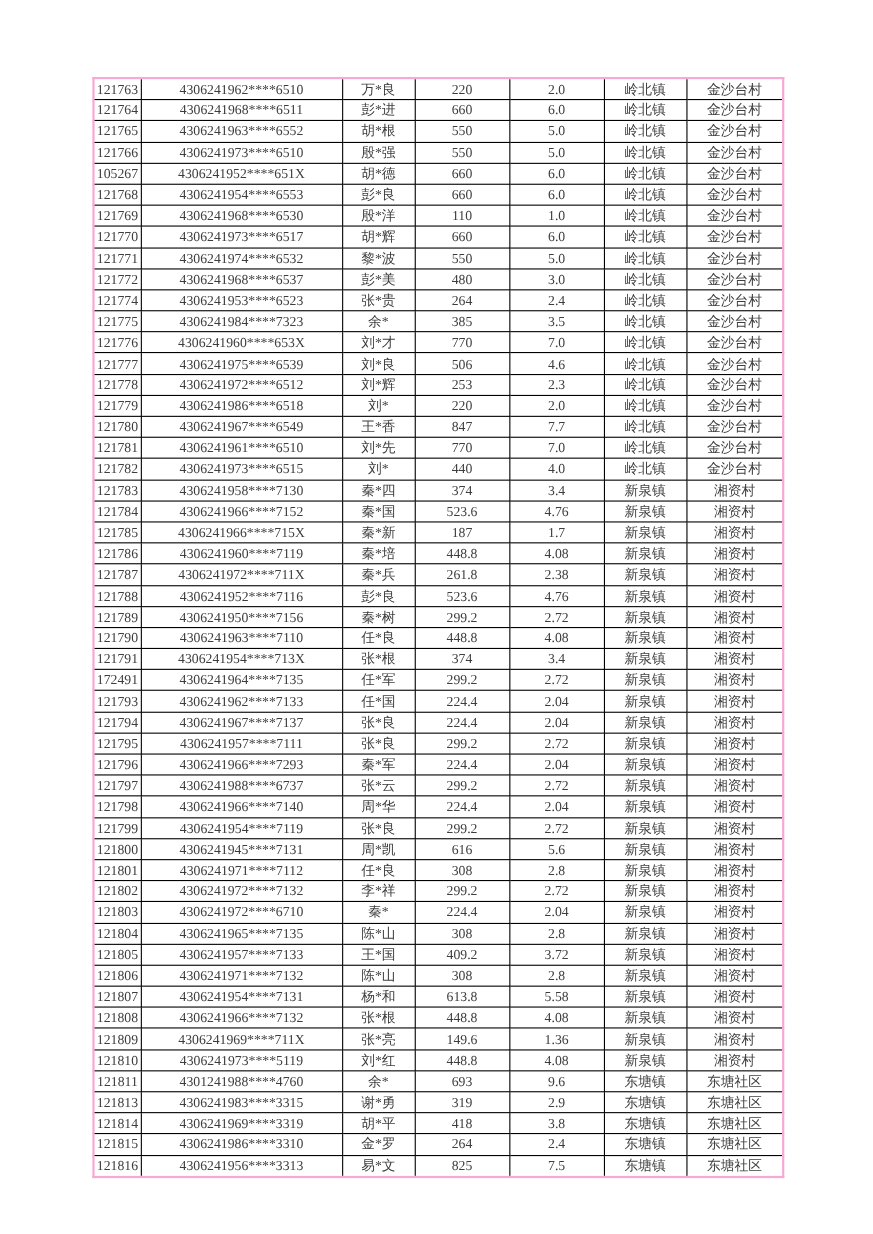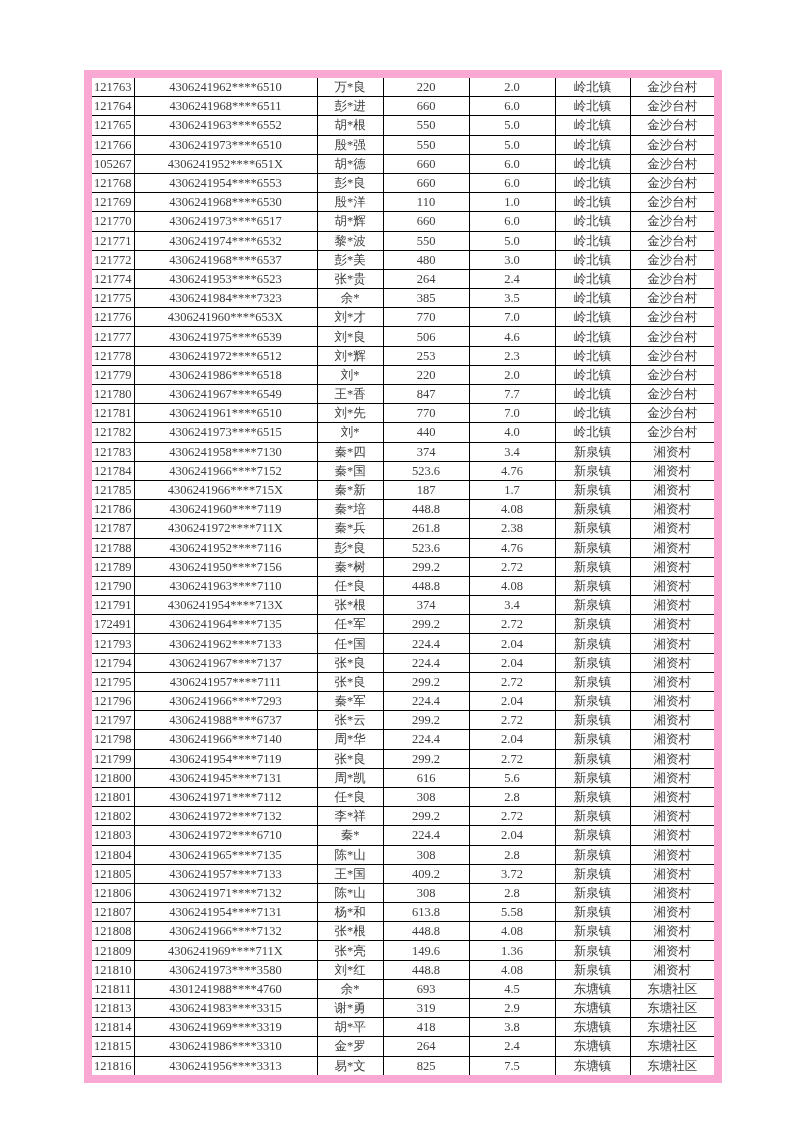--- a/index.html
+++ b/index.html
@@ -14,21 +14,21 @@
     background: #ffffff;
     overflow: hidden;
     font-family: "Liberation Serif", "DejaVu Serif", serif;
   }
   .data-table {
     position: absolute;
     left: 84px;
     top: 70px;
     border-collapse: collapse;
     table-layout: fixed;
-    border: 8px solid #f9a8d4;
+    border: 2px solid #f9a8d4;
   }
   .data-table td {
     border: 1px solid #000000;
     height: 18.2px;
     padding: 0 2px;
     font-size: 12.5px;
     line-height: 18px;
     color: #3d3d3d;
     text-align: center;
     white-space: nowrap;
@@ -467,33 +467,33 @@
           <td>121809</td>
           <td>4306241969****711X</td>
           <td>张*亮</td>
           <td>149.6</td>
           <td>1.36</td>
           <td>新泉镇</td>
           <td>湘资村</td>
         </tr>
         <tr>
           <td>121810</td>
-          <td>4306241973****3580</td>
+          <td>4306241973****5119</td>
           <td>刘*红</td>
           <td>448.8</td>
           <td>4.08</td>
           <td>新泉镇</td>
           <td>湘资村</td>
         </tr>
         <tr>
           <td>121811</td>
           <td>4301241988****4760</td>
           <td>余*</td>
           <td>693</td>
-          <td>4.5</td>
+          <td>9.6</td>
           <td>东塘镇</td>
           <td>东塘社区</td>
         </tr>
         <tr>
           <td>121813</td>
           <td>4306241983****3315</td>
           <td>谢*勇</td>
           <td>319</td>
           <td>2.9</td>
           <td>东塘镇</td>

